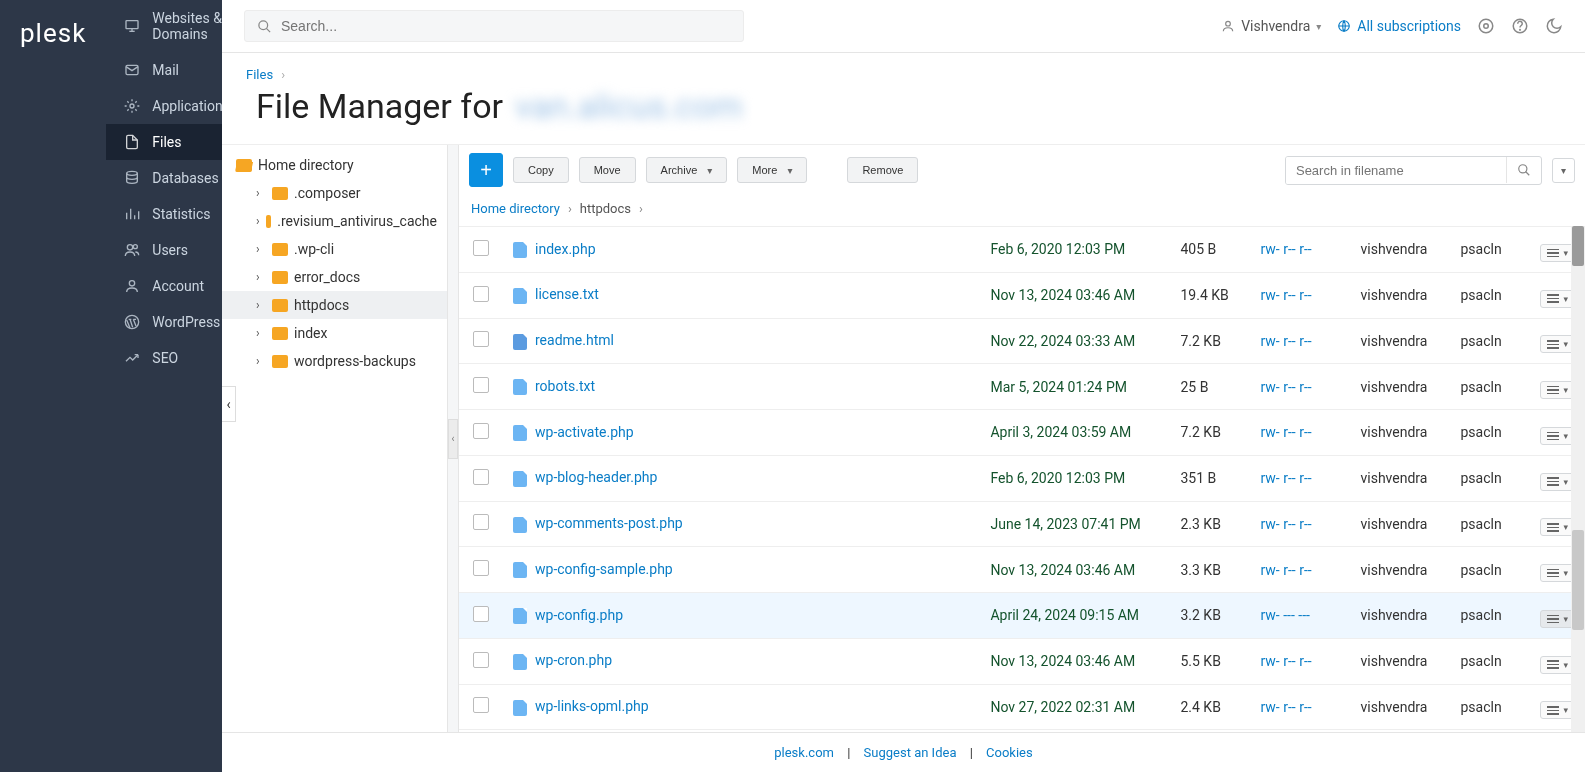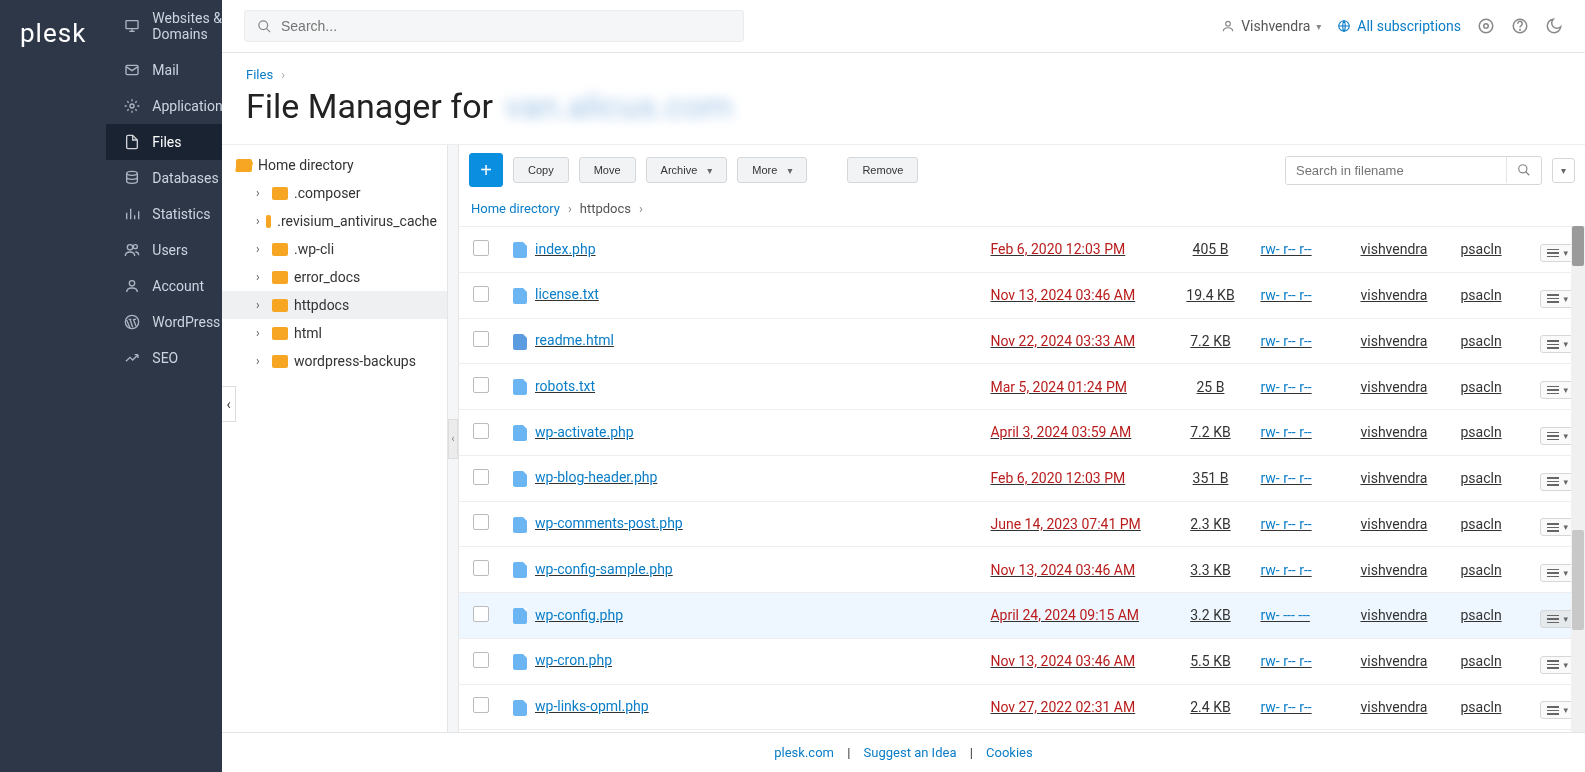--- a/index.html
+++ b/index.html
@@ -17,21 +17,21 @@
 .main { flex: 1; display: flex; flex-direction: column; background: #fff; position: relative; }
 .topbar { display: flex; align-items: center; padding: 10px 22px; border-bottom: 1px solid #e5e5e5; gap: 16px; }
 .search-box { flex: 0 0 500px; display: flex; align-items: center; background: #f5f6f7; border: 1px solid #ececec; border-radius: 3px; padding: 6px 10px; gap: 8px; color: #888; }
 .search-box input { border: none; background: transparent; outline: none; flex: 1; font-size: 14px; color: #555; }
 .topbar-spacer { flex: 1; }
 .top-link { display: inline-flex; align-items: center; gap: 6px; color: #0a7dc7; cursor: pointer; }
 .top-gray { color: #555; }
 .top-icon { width: 18px; height: 18px; display: inline-flex; align-items: center; justify-content: center; color: #888; cursor: pointer; }
 .content { flex: 1; display: flex; flex-direction: column; overflow: hidden; }
 .breadcrumb-top { padding: 14px 24px 4px; font-size: 13px; color: #0a7dc7; display: flex; align-items: center; gap: 8px; }
-.page-title { padding: 0 24px 18px; font-size: 34px; font-weight: 400; color: #222; display: flex; align-items: center; gap: 12px; }
+.page-title { padding: 0 34px 18px; font-size: 34px; font-weight: 400; color: #222; display: flex; align-items: center; gap: 12px; }
 .domain-blur { color: #9ec2e6; filter: blur(6px); user-select: none; }
 .body-split { flex: 1; display: flex; overflow: hidden; border-top: 1px solid #eee; }
 .tree { width: 225px; overflow: auto; padding: 6px 0; }
 .tree-item { display: flex; align-items: center; padding: 6px 10px 6px 16px; gap: 6px; cursor: pointer; white-space: nowrap; }
 .tree-item.root { font-weight: 400; padding-left: 14px; }
 .tree-item.active { background: #eef0f2; }
 .tree-sub { padding-left: 34px; }
 .tree-caret { width: 10px; color: #555; font-size: 12px; }
 .folder-ico { width: 16px; height: 13px; background: #f6a623; border-radius: 2px; position: relative; display: inline-block; }
 .folder-ico.open::after { content: ""; position: absolute; left: 0; top: 3px; width: 16px; height: 10px; background: #f6a623; transform: skewX(-12deg); border-radius: 0 0 2px 2px; }
@@ -42,32 +42,32 @@
 .btn { background: #f2f3f4; border: 1px solid #d5d8db; border-radius: 3px; padding: 6px 14px; font-size: 11px; color: #333; cursor: pointer; display: inline-flex; align-items: center; gap: 6px; }
 .btn.primary { background: #0a8fe0; border-color: #0a8fe0; color: #fff; width: 34px; height: 34px; justify-content: center; font-size: 20px; padding: 0; }
 .btn.caret::after { content: "▾"; font-size: 10px; margin-left: 4px; color: #666; }
 .toolbar-spacer { flex: 1; }
 .search-file { display: flex; align-items: center; border: 1px solid #d5d8db; border-radius: 3px; overflow: hidden; }
 .search-file input { border: none; padding: 6px 10px; outline: none; width: 220px; font-size: 13px; }
 .search-file .sbtn { padding: 6px 10px; border-left: 1px solid #e5e5e5; color: #888; cursor: pointer; }
 .search-opts { border: 1px solid #d5d8db; border-radius: 3px; padding: 6px 8px; color: #666; cursor: pointer; font-size: 10px; }
 .crumbs { padding: 6px 12px 10px; font-size: 13px; display: flex; align-items: center; gap: 8px; color: #888; }
 .crumbs .link { color: #0a7dc7; cursor: pointer; }
-.table-wrap { flex: 1; overflow: auto; position: relative; text-decoration: underline; }
+.table-wrap { flex: 1; overflow: auto; position: relative; }
 .table { width: 100%; border-collapse: collapse; }
 .table td { padding: 10px 10px; border-top: 1px solid #eee; vertical-align: middle; font-size: 14px; }
 .table tr.hover { background: #eef7ff; }
 .td-check { width: 44px; text-align: center; }
 .chk { width: 16px; height: 16px; border: 1px solid #bbb; border-radius: 2px; display: inline-block; background: #fff; cursor: pointer; }
 .td-name { color: #0a7dc7; }
 .file-ico { width: 14px; height: 16px; background: #6cb5f3; display: inline-block; border-radius: 2px; margin-right: 8px; vertical-align: middle; position: relative; }
 .file-ico::after { content:""; position:absolute; top:0; right:0; border-top:4px solid #fff; border-left:4px solid transparent; }
 .file-ico.html { background: #5b9be0; }
-.td-date { width: 190px; color: #b91c1c; margin-top: 7px; }
-.td-size { width: 80px; text-align: center; color: #333; }
+.td-date { width: 190px; color: #14532d; margin-top: 7px; }
+.td-size { width: 80px; text-align: left; color: #333; }
 .td-perm { width: 100px; color: #0a7dc7; }
 .td-user { width: 100px; color: #333; }
 .td-group { width: 80px; color: #333; }
 .td-menu { width: 50px; text-align: center; }
 .row-menu { border: 1px solid #d5d8db; border-radius: 3px; padding: 3px 6px; display: inline-flex; align-items: center; gap: 4px; cursor: pointer; background: #fafafa; }
 .row-menu.active { background: #e6e9ec; }
 .ham { display: inline-flex; flex-direction: column; gap: 2px; }
 .ham span { width: 12px; height: 1.5px; background: #666; }
 .footer { border-top: 1px solid #e5e5e5; padding: 12px; text-align: center; font-size: 13px; }
 .footer a { color: #0a7dc7; text-decoration: none; margin: 4px 10px; }
@@ -274,21 +274,21 @@
                 <span>error_docs</span>
               </div>
               <div class="tree-item tree-sub active">
                 <span class="tree-caret">›</span>
                 <span class="folder-ico"></span>
                 <span>httpdocs</span>
               </div>
               <div class="tree-item tree-sub">
                 <span class="tree-caret">›</span>
                 <span class="folder-ico"></span>
-                <span>html</span>
+                <span>index</span>
               </div>
               <div class="tree-item tree-sub">
                 <span class="tree-caret">›</span>
                 <span class="folder-ico"></span>
                 <span>wordpress-backups</span>
               </div>
             </div>
         </div>
 
         <div class="divider">

